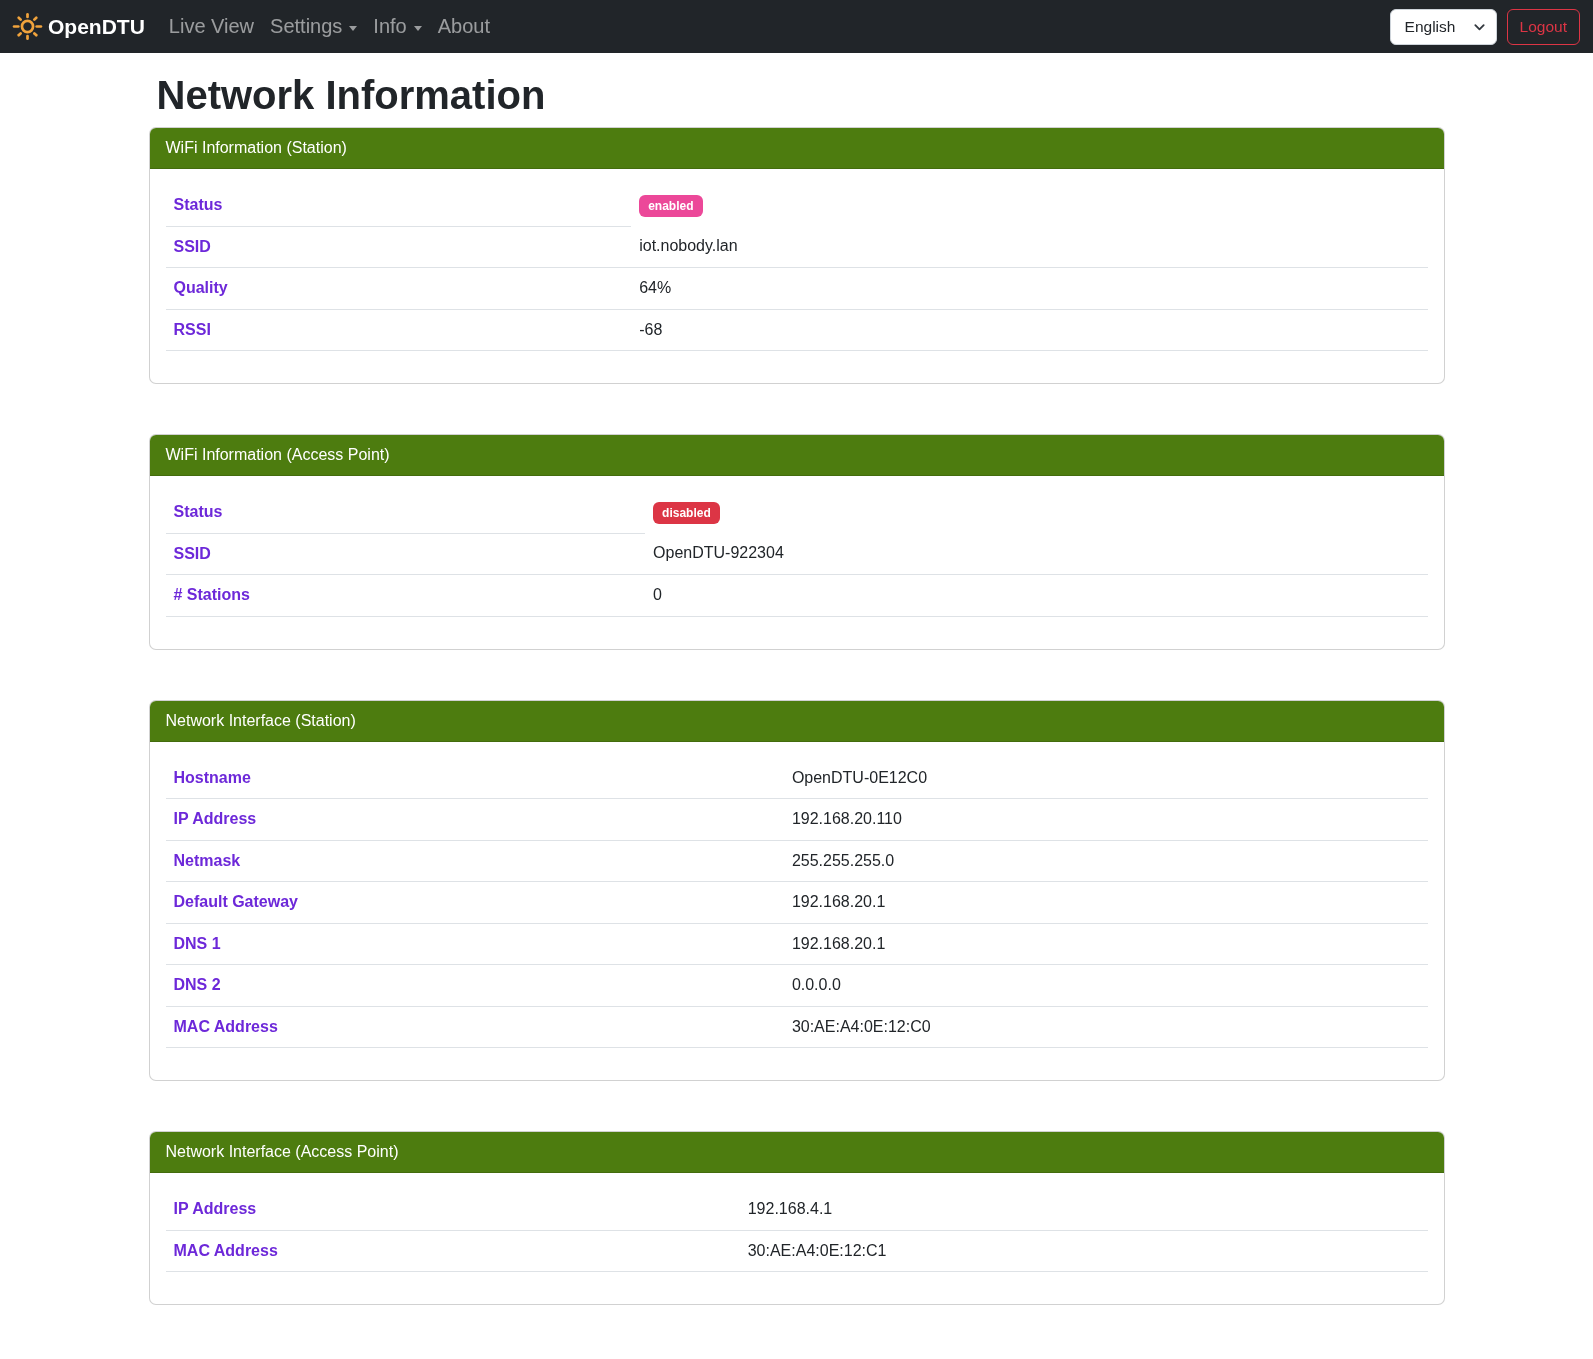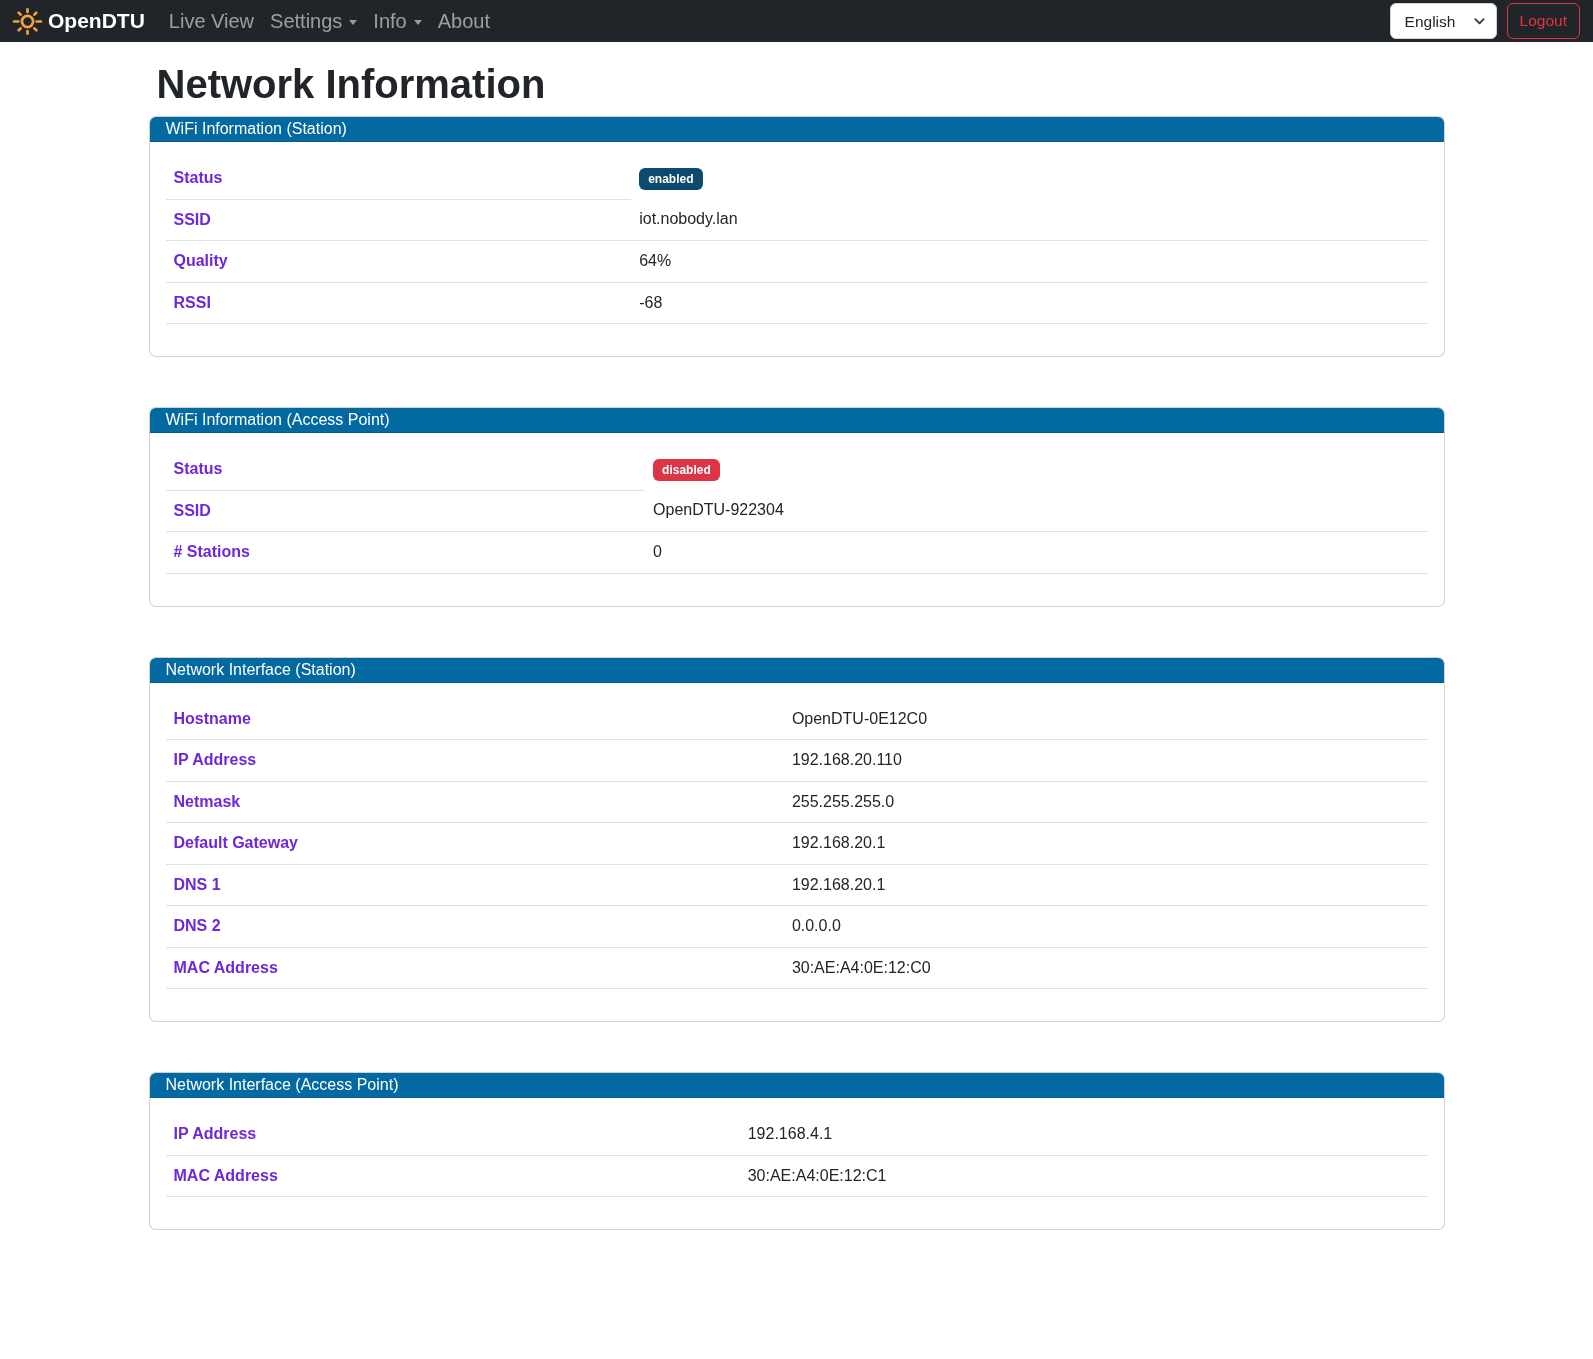--- a/index.html
+++ b/index.html
@@ -5,21 +5,21 @@
   * { box-sizing: border-box; }
   html, body { margin: 0; padding: 0; background: #fff; }
   body {
     font-family: "Liberation Sans", sans-serif;
     font-size: 16px;
     color: #212529;
   }
 
   
   .navbar {
-    height: 42px;
+    height: 53px;
     background: #212529;
     display: flex;
     align-items: center;
     justify-content: space-between;
     padding: 0 13px 0 12px;
   }
   .nav-left { display: flex; align-items: center; }
   .brand {
     display: flex; align-items: center; gap: 5px;
     color: #ffffff; font-size: 21px; font-weight: 700;
@@ -73,22 +73,22 @@
 
   
   .card {
     background: #fff;
     border: 1px solid rgba(0,0,0,0.18);
     border-radius: 7px;
     margin-bottom: 50px;
     overflow: hidden;
   }
   .card-header {
-    background: #0369a1; color: #fff;
-    padding: 0 16px; font-size: 16px; line-height: 24px;
+    background: #4d7c0f; color: #fff;
+    padding: 8px 16px; font-size: 16px; line-height: 24px;
     border-bottom: 1px solid rgba(0,0,0,0.12);
   }
   .card-body { padding: 16px; }
   table.info-table {
     width: 100%;
     border-collapse: collapse;
     margin-bottom: 16px;
   }
   .info-table th, .info-table td {
     text-align: left;
@@ -173,21 +173,21 @@
   <div id="cards">
   <section class="card">
     <header class="card-header">
       <span>WiFi Information (Station)</span>
     </header>
     <div class="card-body">
       <table class="info-table">
         <tbody>
   <tr class="badge-row">
     <th style="width: 36.9%;">Status</th>
-    <td><span class="badge" style="background: #0c4a6e;">enabled</span></td>
+    <td><span class="badge" style="background: #ec4899;">enabled</span></td>
   </tr>
 
   <tr>
     <th style="width: 36.9%;">SSID</th>
     <td>iot.nobody.lan</td>
   </tr>
 
   <tr>
     <th style="width: 36.9%;">Quality</th>
     <td>64%</td>

